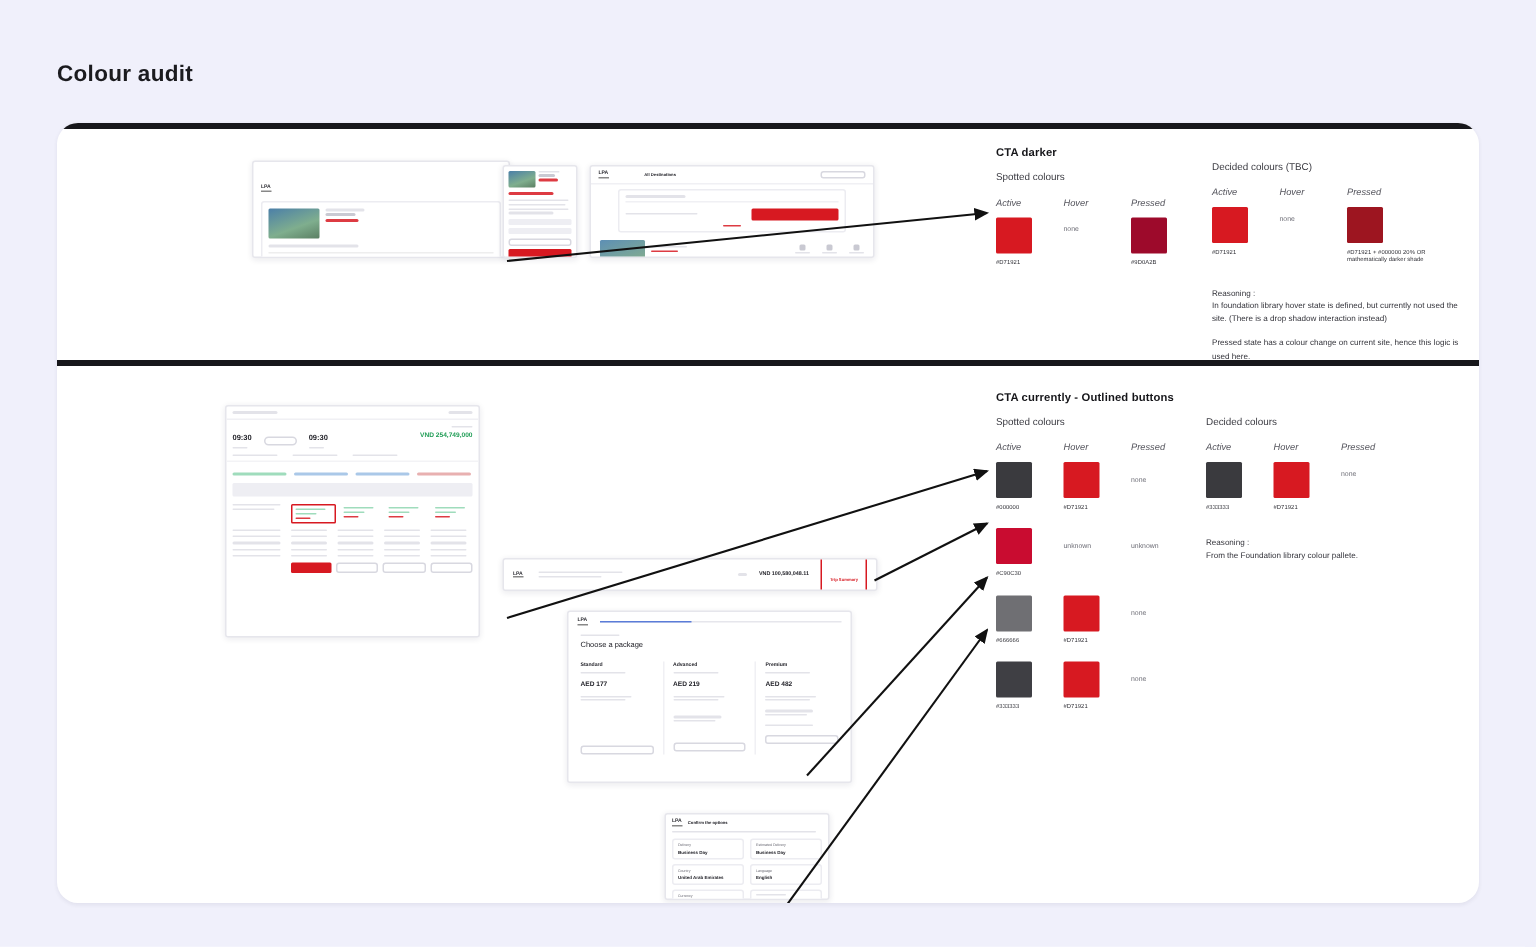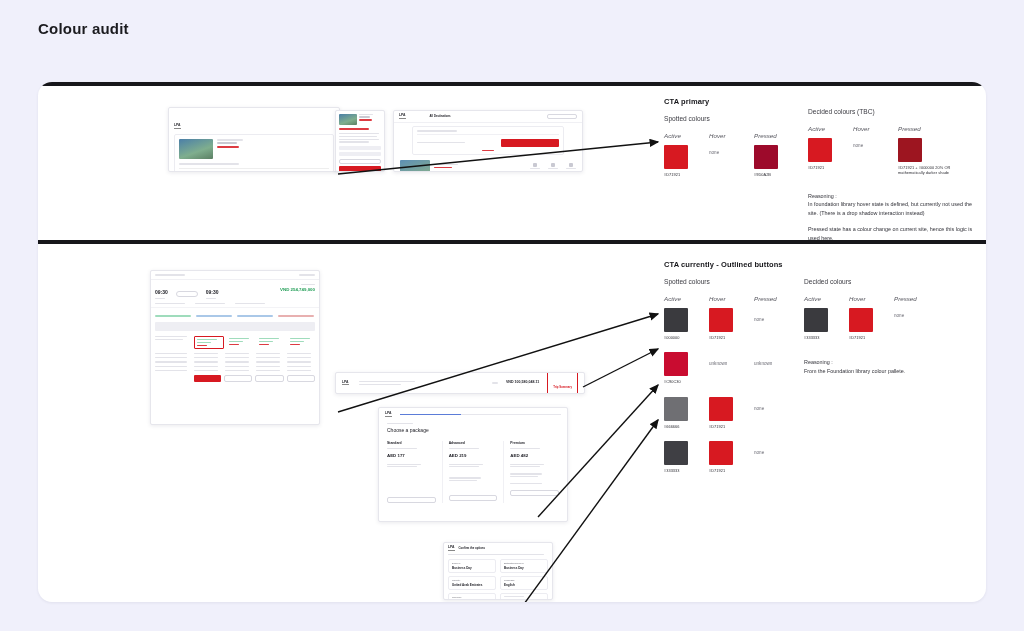--- a/index.html
+++ b/index.html
@@ -5,21 +5,21 @@
   * { box-sizing: border-box; margin: 0; padding: 0; }
   html, body {
     width: 1024px; height: 631px;
     overflow: hidden;
     background: #f0f0fb;
     font-family: "Liberation Sans", sans-serif;
   }
   .page { position: relative; width: 1024px; height: 631px; }
 
   .page-title {
-    position: absolute; left: 38px; top: 20px;
+    position: absolute; left: 38px; top: 41px;
     font-size: 15px; font-weight: 700; color: #1b1b1f;
     letter-spacing: .2px;
   }
 
   .board {
     position: absolute; left: 38px; top: 82px;
     width: 948px; height: 520px;
     background: #ffffff;
     border-radius: 14px;
     box-shadow: 0 1px 3px rgba(30,30,60,.07);
@@ -99,21 +99,21 @@
 
 <div class="page">
 
   <div class="page-title">Colour audit</div>
 
   <div class="board">
     <div class="divider d1"></div>
     <div class="divider d2"></div>
 
     <div class="panel" style="left:626px; top:15px; width:160px;">
-      <div class="panel-title">CTA primary</div>
+      <div class="panel-title">CTA darker</div>
       <div class="col-head">Spotted colours</div>
       <div class="state-row">
         <div class="state-cell">
           <div class="state-label">Active</div>
           <div class="swatch" style="background:#d71921"></div>
           <div class="hex">#D71921</div>
         </div>
         <div class="state-cell">
           <div class="state-label">Hover</div>
           <div class="none-txt">none</div>

